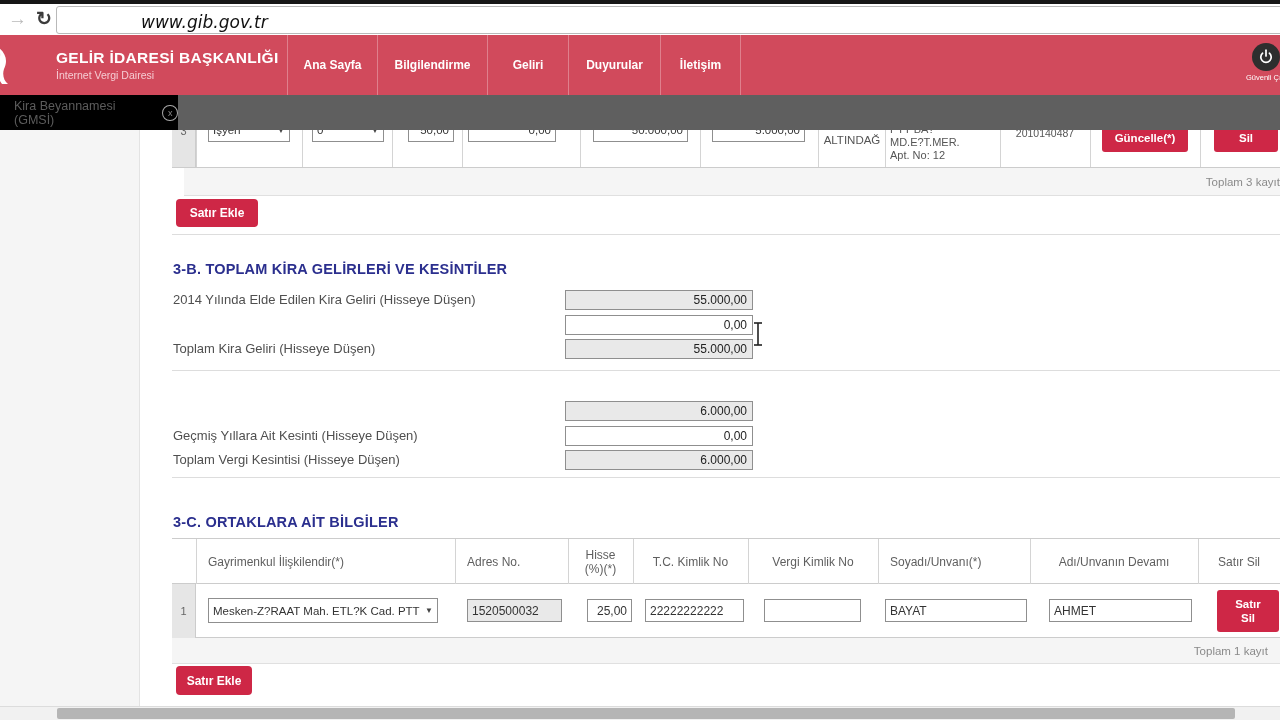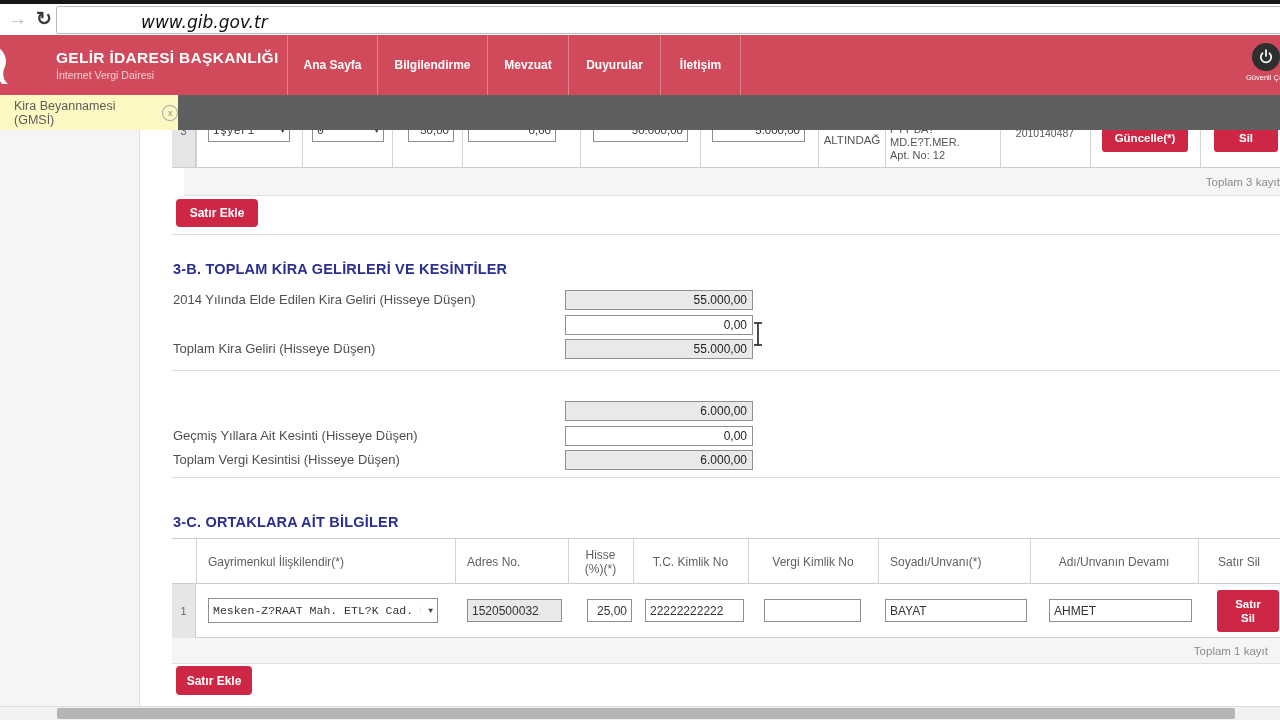--- a/index.html
+++ b/index.html
@@ -23,37 +23,37 @@
   .nav-item { top:0; height:60px; display:flex; align-items:center; justify-content:center;
               color:#fff; font-size:12px; font-weight:600; border-left:1px solid rgba(255,255,255,.3); }
   .nav-end { top:0; height:60px; width:1px; background:rgba(255,255,255,.3); }
   #logout { left:1246px; top:8px; width:40px; text-align:center; }
   #power-circle { width:28px; height:28px; border-radius:50%; background:#2e2e2e; margin:0 auto;
                   display:flex; align-items:center; justify-content:center; }
   #logout-label { color:#fff; font-size:7.5px; margin-top:2px; white-space:nowrap; }
 
   
   #tab-strip { left:0; top:95px; width:1280px; height:35px; background:#5f5f5f; }
-  #tab { left:0; top:95px; width:178px; height:35px; background:#fef9c3; display:flex; align-items:center; }
+  #tab { left:0; top:95px; width:178px; height:35px; background:#000000; display:flex; align-items:center; }
   #tab-label { margin-left:14px; font-size:12.5px; color:#5c5c5c; }
   #tab-close { margin-left:8px; width:16px; height:16px; border:1px solid #a9a9a9; border-radius:50%;
                font-size:9px; color:#8a8a8a; display:flex; align-items:center; justify-content:center; }
 
   
   #left-strip { left:0; top:130px; width:140px; height:576px; background:#f5f5f5; border-right:1px solid #e3e3e3; }
   #content-bg { left:140px; top:130px; width:1140px; height:576px; background:#fff; }
 
   
   #toprow { left:172px; top:130px; width:1108px; height:38px; background:#fff; overflow:hidden;
             border-bottom:1px solid #ccc; }
   .vline { top:0; height:100%; width:1px; background:#d4d4d4; }
   .mini-input { border:1px solid #8f8f8f; background:#fff; font-size:11.5px; color:#333;
                 text-align:right; padding:0 4px; height:24px; font-family:"Liberation Sans",sans-serif; }
   .mini-select { border:1px solid #8f8f8f; background:#fff; height:24px; display:flex; align-items:center;
-                 font-size:11.5px; color:#333; padding:0 4px; justify-content:space-between;font-family:Liberation Mono, monospace; }
+                 font-size:11.5px; color:#333; padding:0 4px; justify-content:space-between; }
   .sel-arrow { font-size:8px; color:#444; }
   .celltext { font-size:11.5px; color:#555; }
   .red-btn { background:#ce2746; color:#fff; font-weight:bold; border:none; border-radius:3px;
              font-size:11.5px; font-family:"Liberation Sans",sans-serif; cursor:pointer; }
 
   .tfooter { background:#f5f5f5; border-bottom:1px solid #e0e0e0; color:#8a8a8a; font-size:11.5px;
              text-align:right; padding-right:12px; }
 
   .add-btn { border-radius:4px; font-size:12px; }
   .divider { height:1px; background:#ddd; left:172px; width:1108px; }
@@ -104,21 +104,21 @@
     <div class="abs" id="hdr-title">GELİR İDARESİ BAŞKANLIĞI</div>
     <div class="abs" id="hdr-subtitle">İnternet Vergi Dairesi</div>
 
     <div class="abs nav-item" style="left:287px; width:90px;">
         <span>Ana Sayfa</span>
       </div>
     <div class="abs nav-item" style="left:377px; width:110px;">
         <span>Bilgilendirme</span>
       </div>
     <div class="abs nav-item" style="left:487px; width:81px;">
-        <span>Mevzuat</span>
+        <span>Geliri</span>
       </div>
     <div class="abs nav-item" style="left:568px; width:92px;">
         <span>Duyurular</span>
       </div>
     <div class="abs nav-item" style="left:660px; width:80px;">
         <span>İletişim</span>
       </div>
     <div class="abs nav-end" style="left:740px;"></div>
 
     <div class="abs" id="logout">

